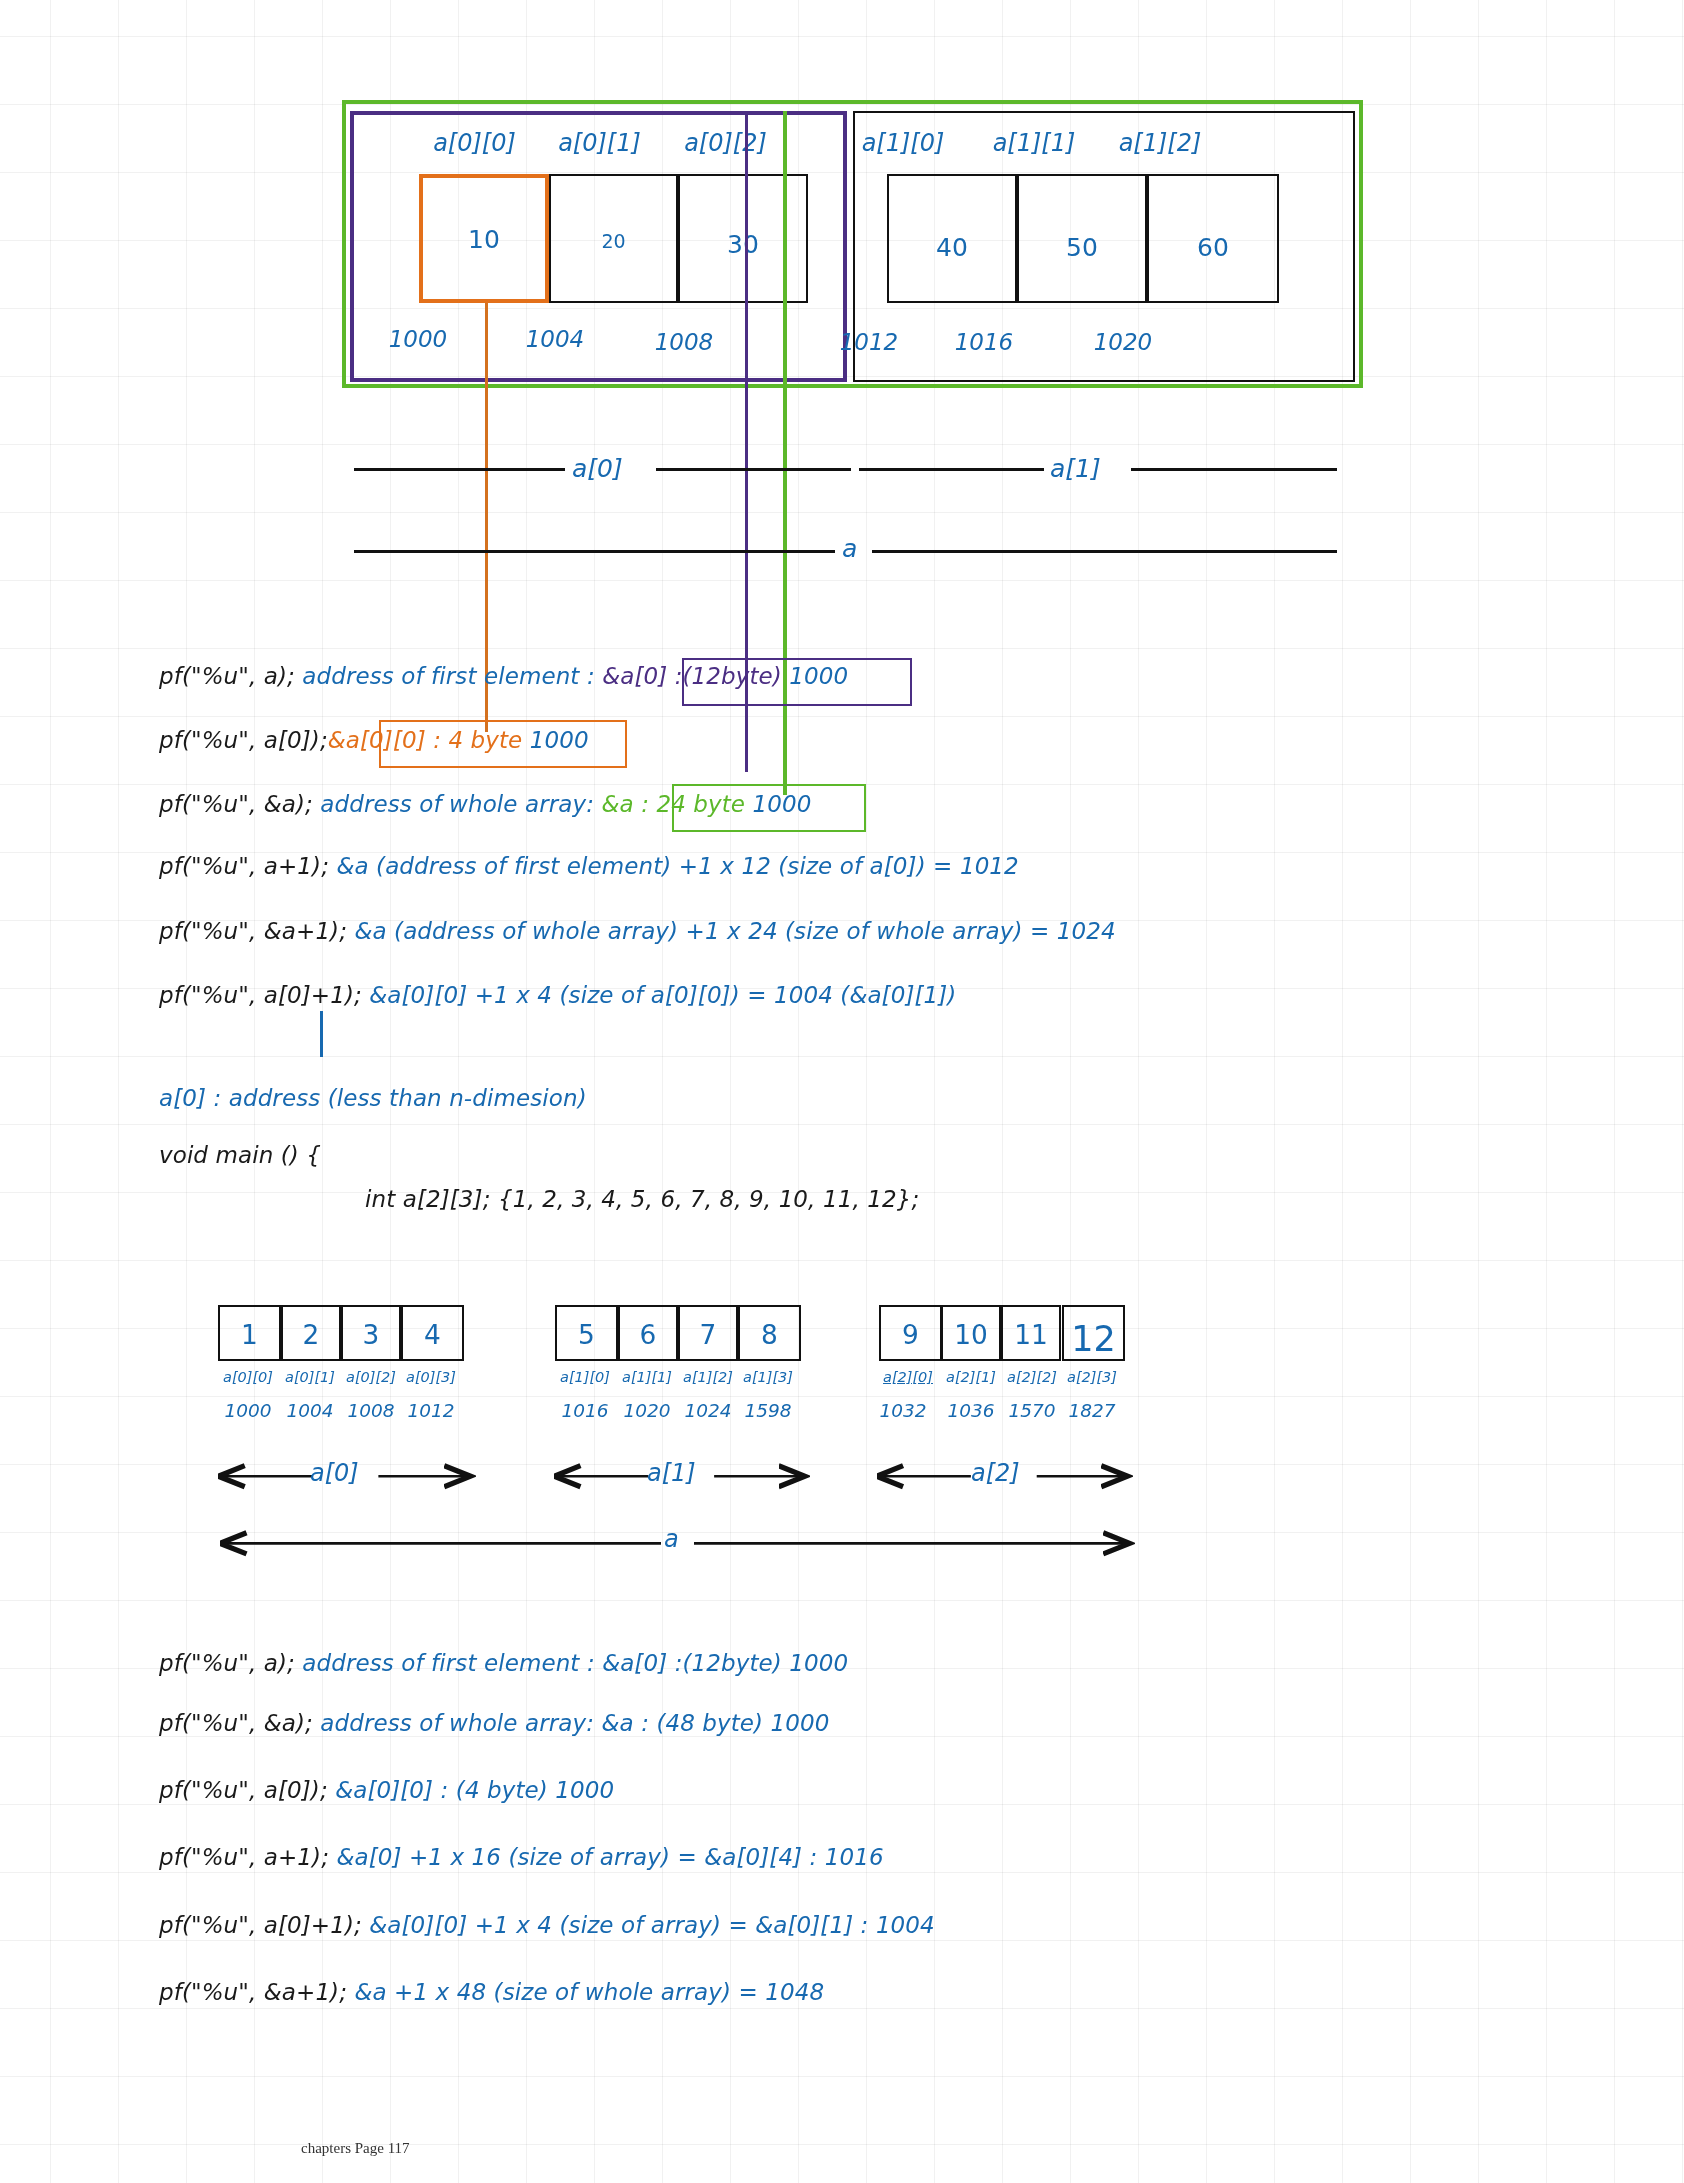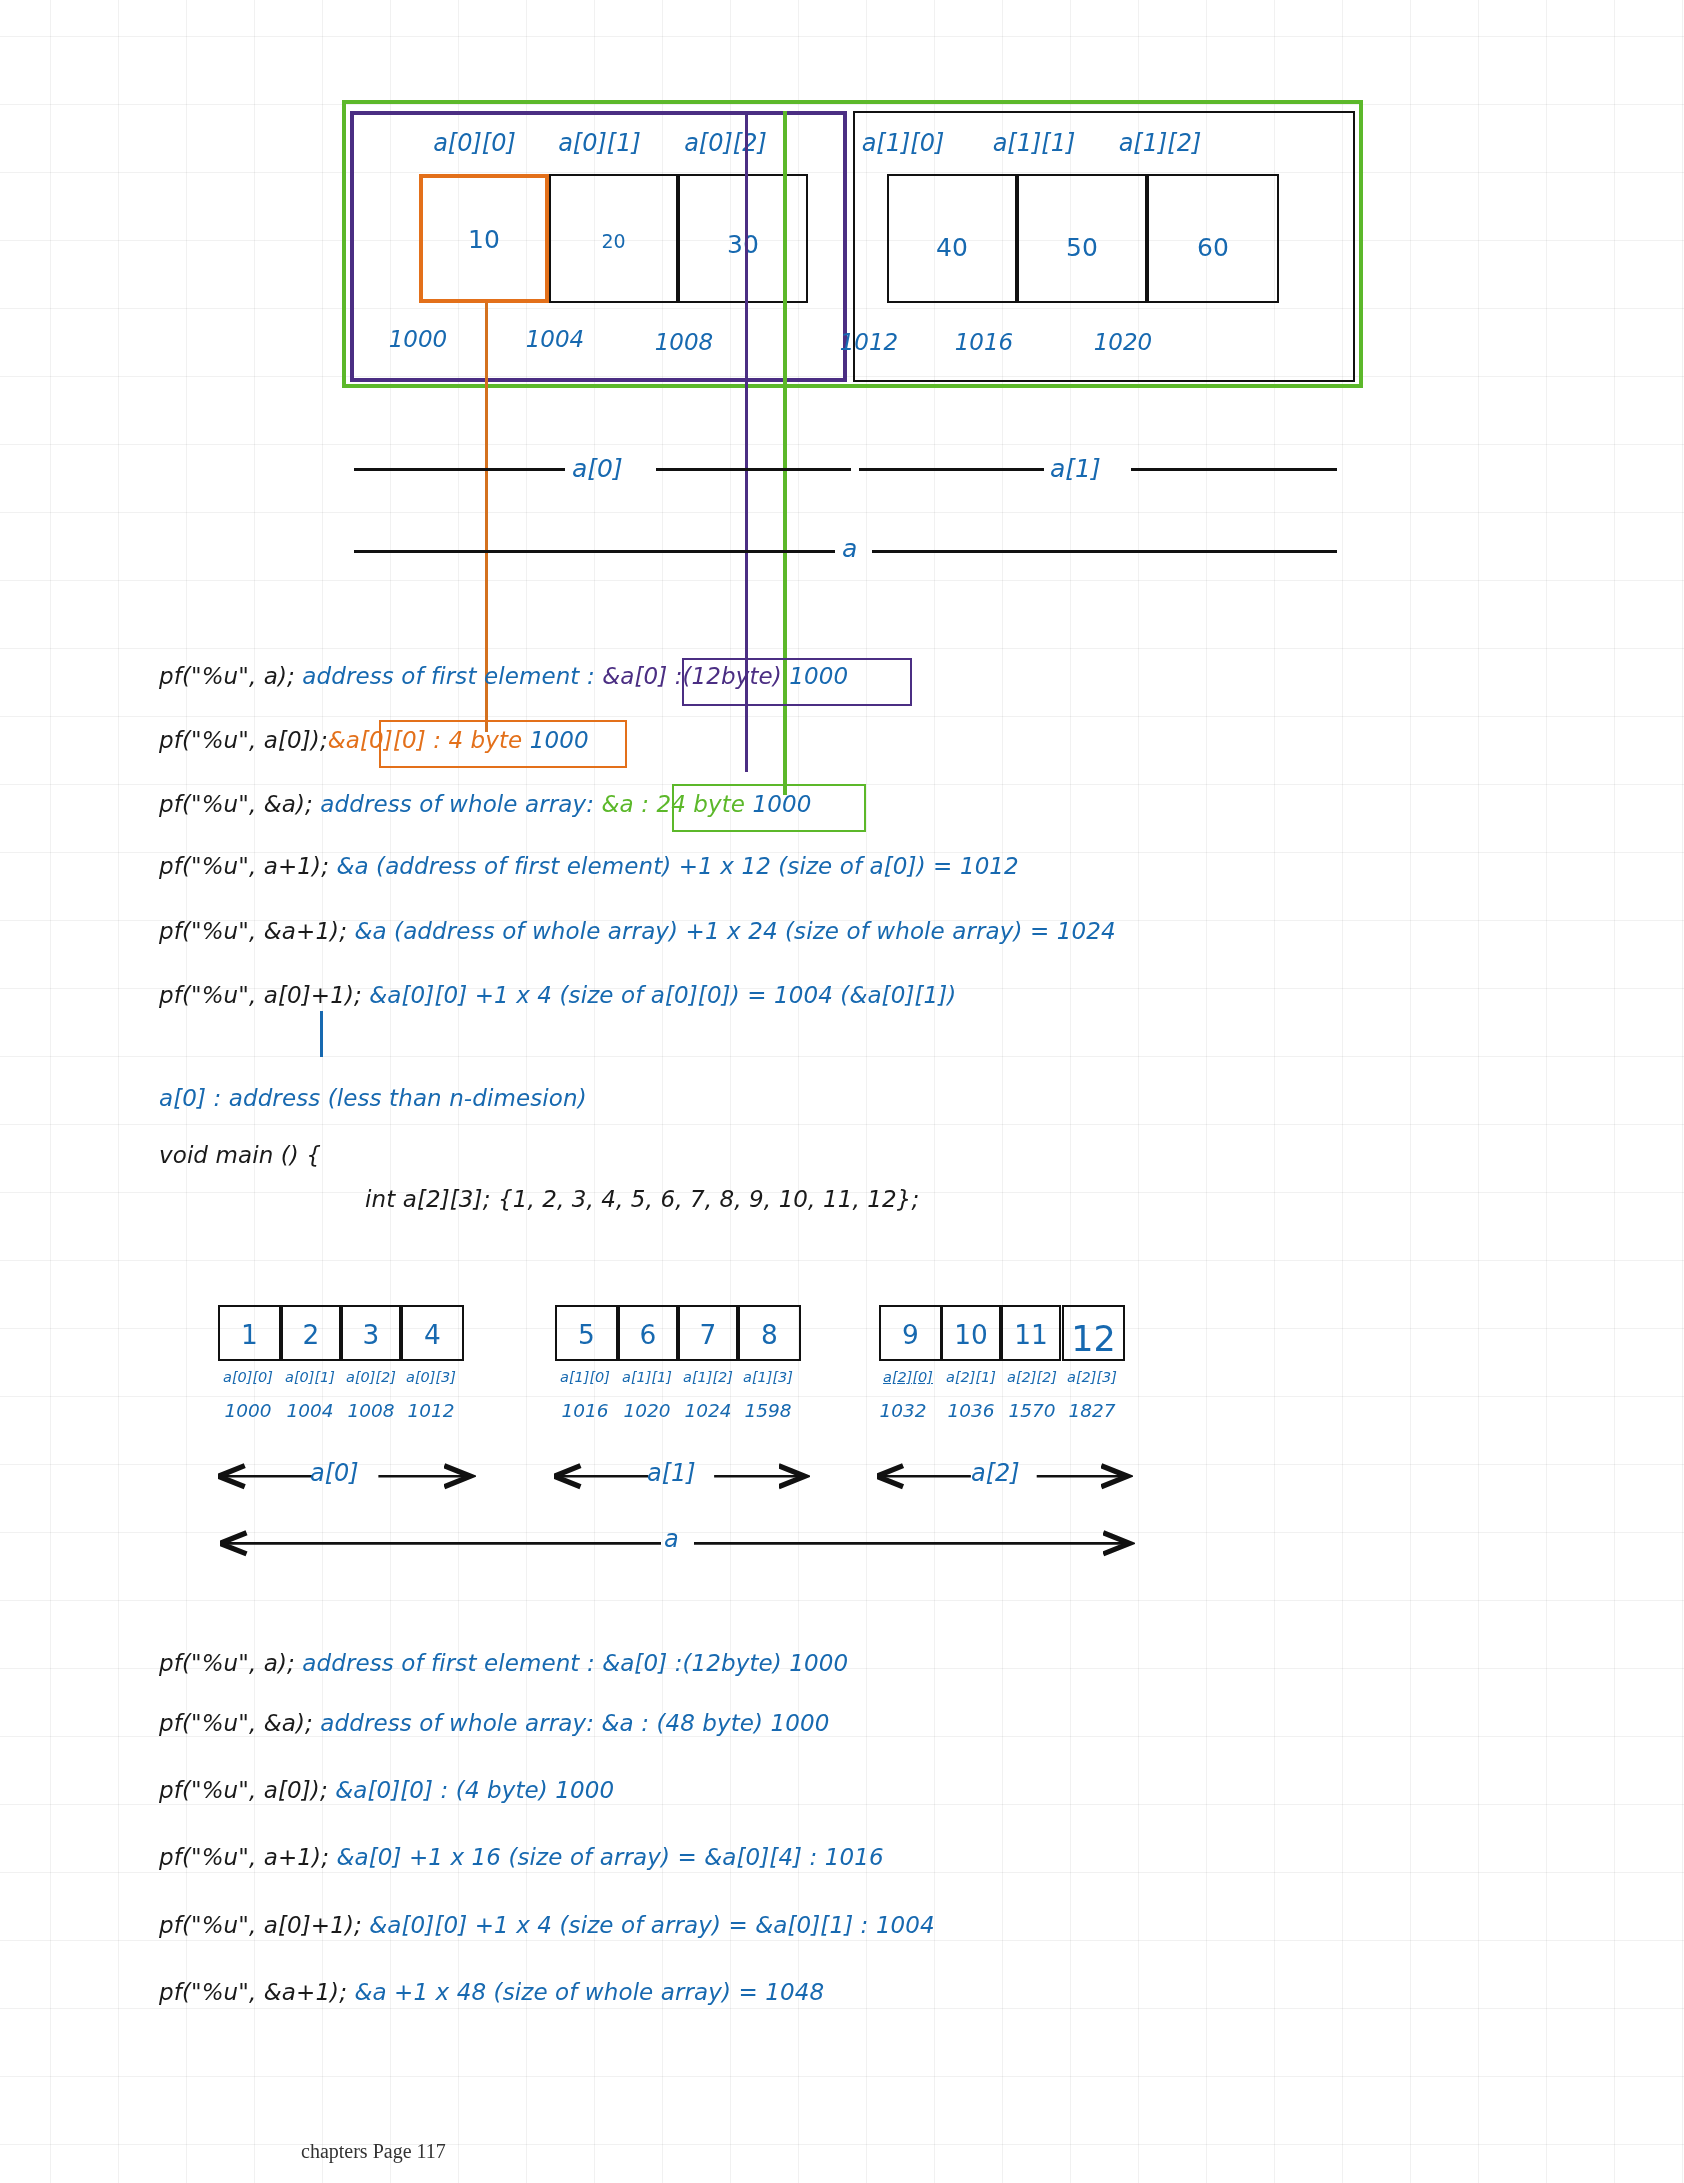--- a/index.html
+++ b/index.html
@@ -50,21 +50,21 @@
     color:#1769b0;
   }
   .idxlabel{
     position:absolute;text-align:center;
     font-family:"DejaVu Sans","Liberation Sans",sans-serif;
     font-style:italic;color:#1769b0;white-space:nowrap;
   }
   .footer{
     position:absolute;
     font-family:"Liberation Serif","DejaVu Serif",serif;
-    font-size:20px;color:#333;
+    font-size:15px;color:#333;
   }
 </style>
 </head>
 <body>
 
 <div id="grid"></div>
 
 <div id="page">
 
   <div>

